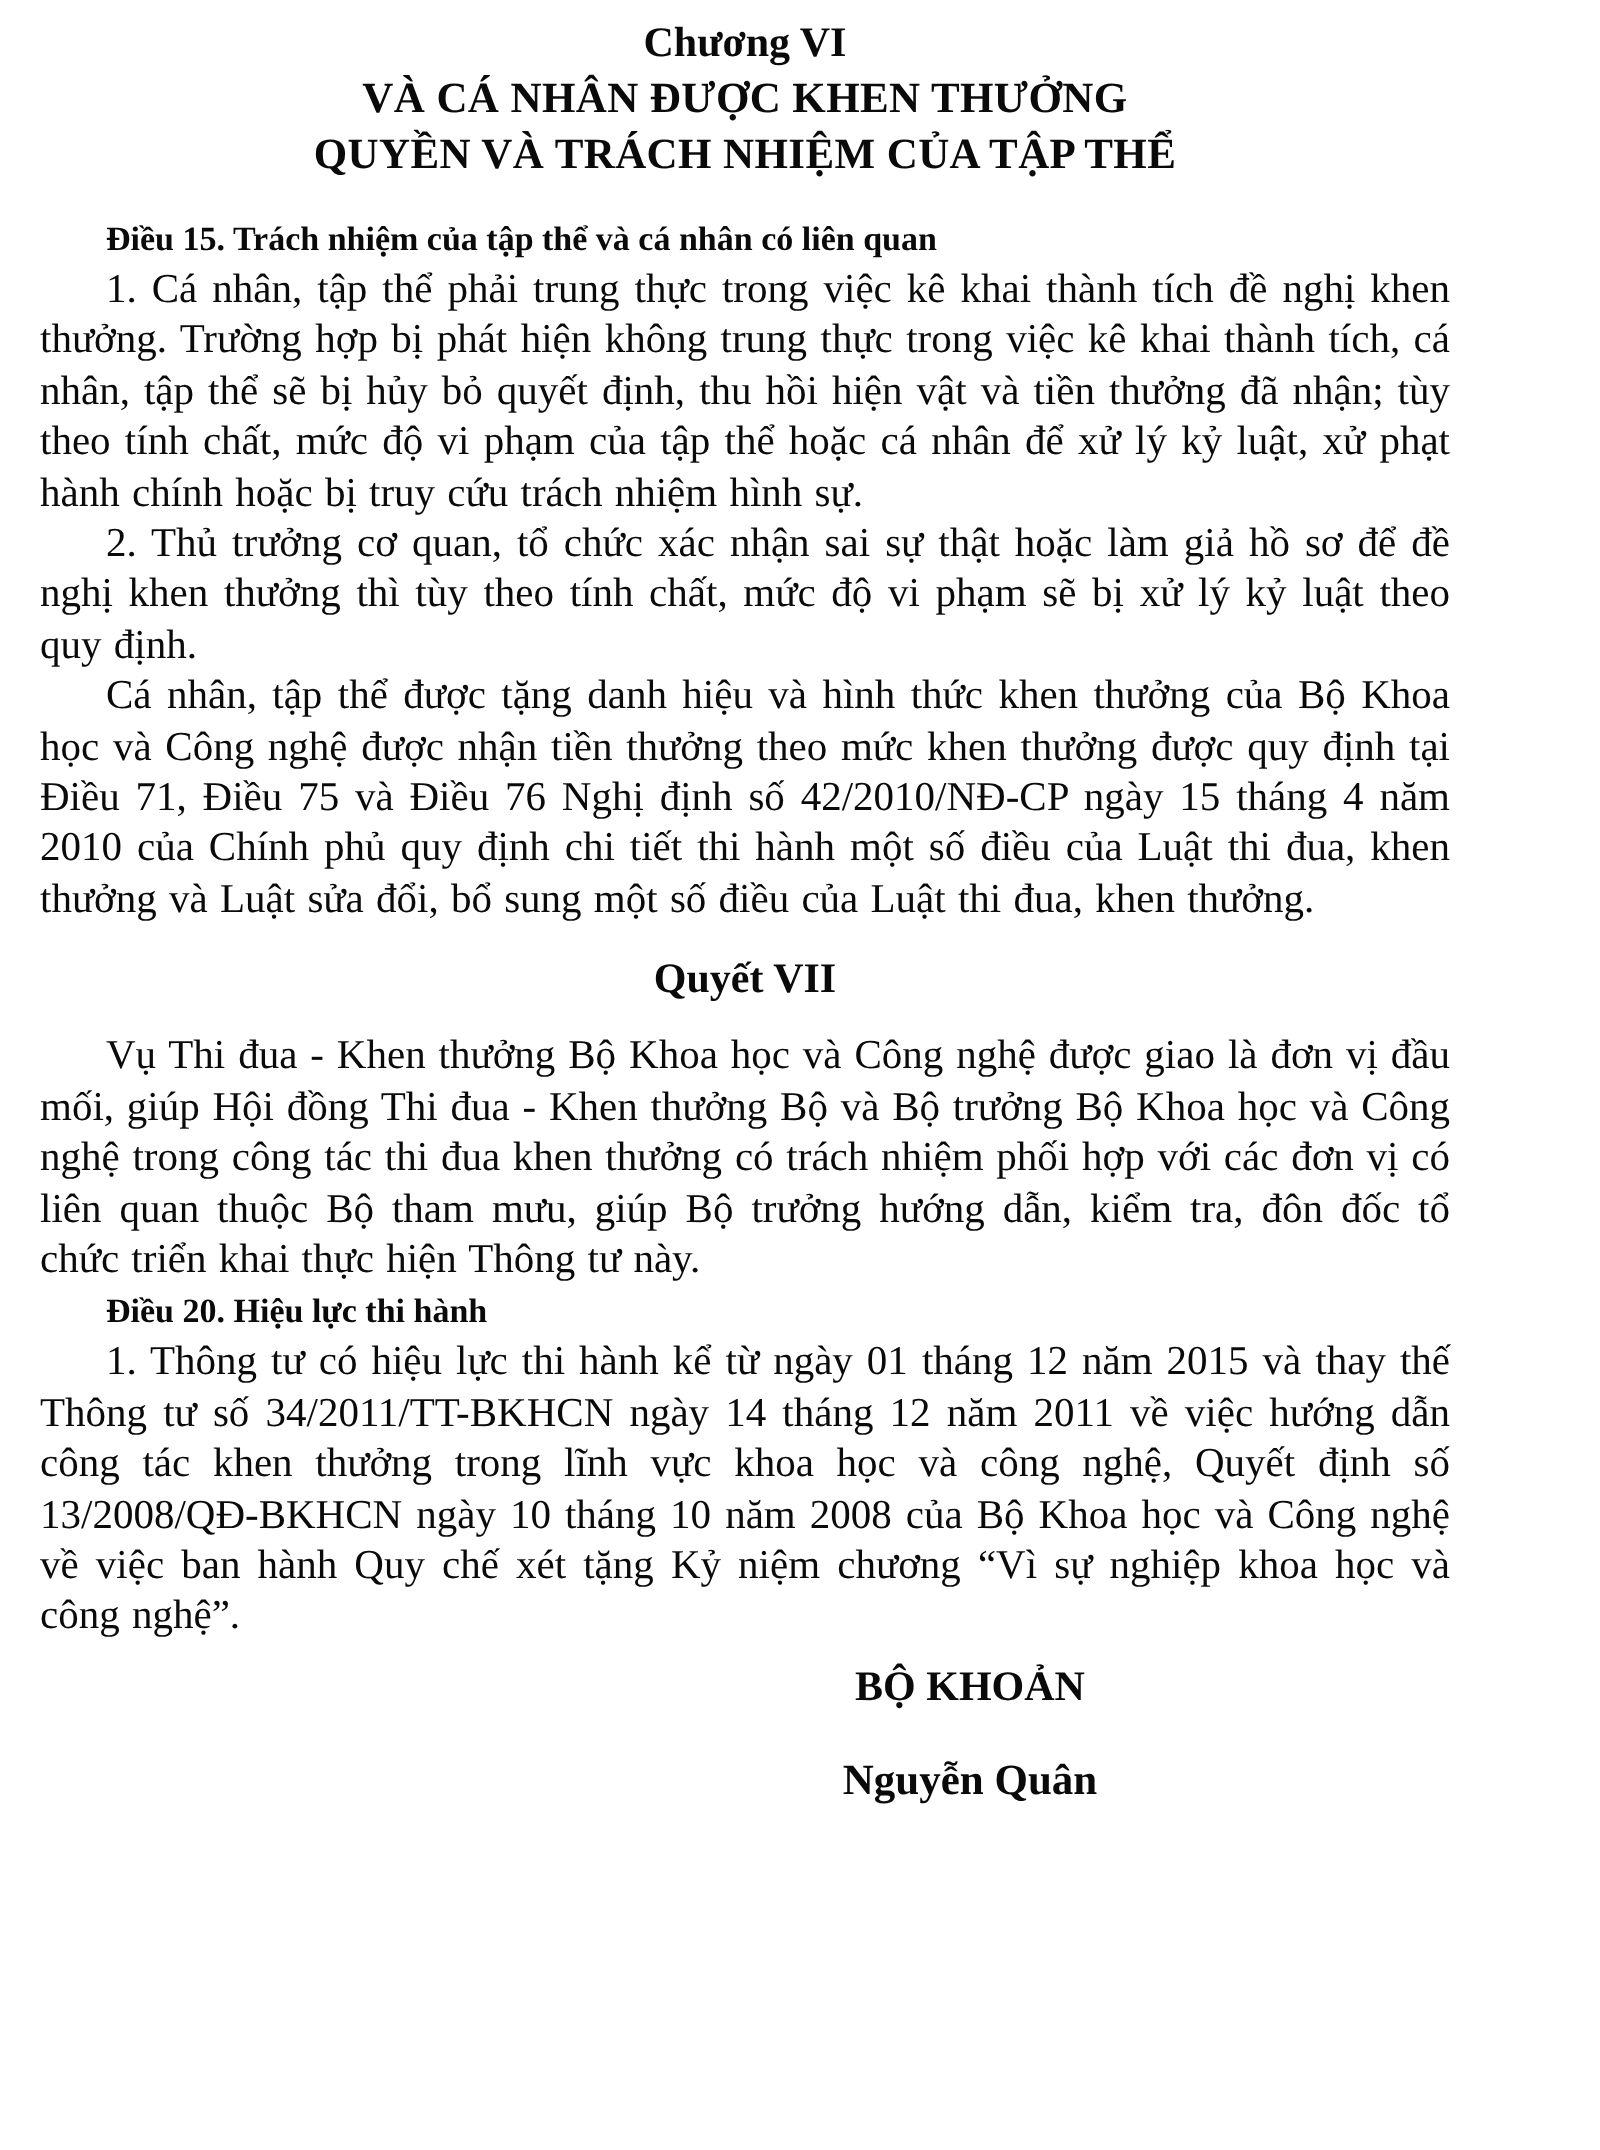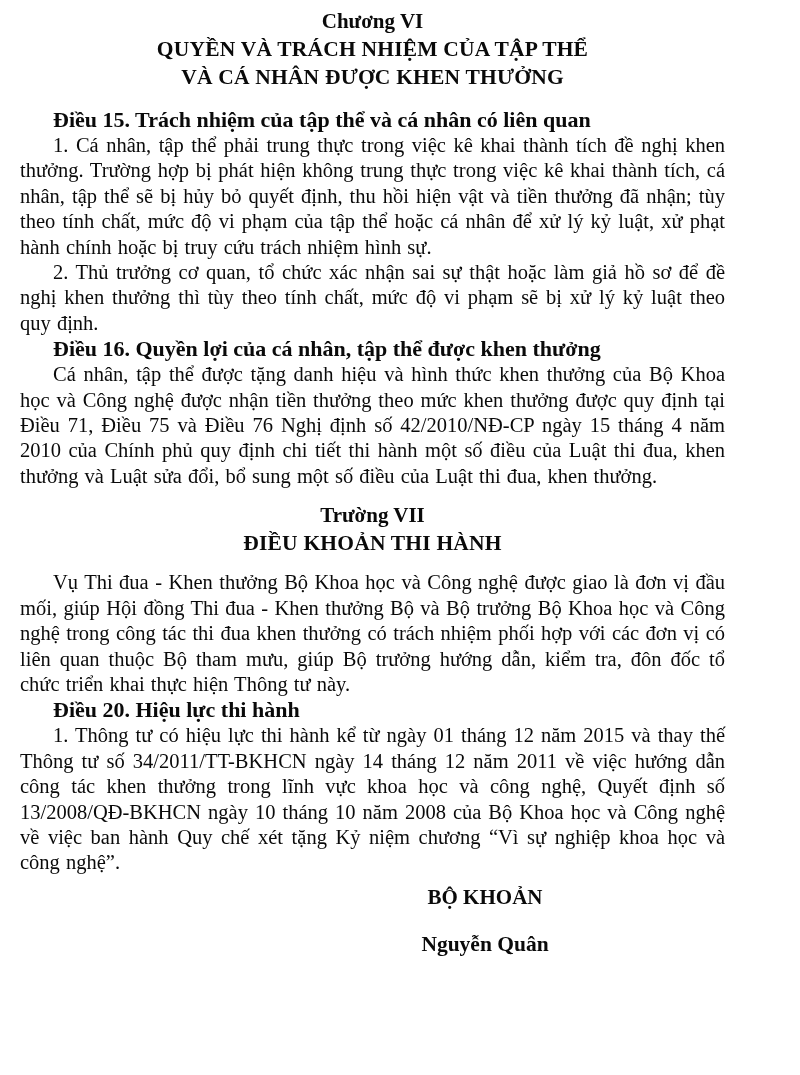--- a/index.html
+++ b/index.html
@@ -31,21 +31,21 @@
     text-align: center;
     font-weight: bold;
     font-size: 21.5px;
     line-height: 28px;
     letter-spacing: 0.2px;
   }
   .gap-md { height: 16px; }
   .gap-sm { height: 13px; }
   .article-heading {
     font-weight: bold;
-    font-size: 22px;
+    font-size: 17px;
     line-height: 26px;
     text-indent: 33px;
     margin: 0;
   }
   p.body-para {
     margin: 0;
     font-size: 20.5px;
     line-height: 25.4px;
     text-align: justify;
     text-indent: 33px;
@@ -68,36 +68,34 @@
     margin-top: 21px;
     text-align: center;
   }
 </style>
 </head>
 <body>
 
 <div class="page">
 
   <div class="chapter-label">Chương VI</div>
+  <div class="chapter-title">VÀ CÁ NHÂN ĐƯỢC KHEN THƯỞNG</div>
   <div class="chapter-title">QUYỀN VÀ TRÁCH NHIỆM CỦA TẬP THỂ</div>
-  <div class="chapter-title">VÀ CÁ NHÂN ĐƯỢC KHEN THƯỞNG</div>
 
   <div class="gap-md"></div>
 
   <h3 class="article-heading">Điều 15. Trách nhiệm của tập thể và cá nhân có liên quan</h3>
   <p class="body-para">1. Cá nhân, tập thể phải trung thực trong việc kê khai thành tích đề nghị khen thưởng. Trường hợp bị phát hiện không trung thực trong việc kê khai thành tích, cá nhân, tập thể sẽ bị hủy bỏ quyết định, thu hồi hiện vật và tiền thưởng đã nhận; tùy theo tính chất, mức độ vi phạm của tập thể hoặc cá nhân để xử lý kỷ luật, xử phạt hành chính hoặc bị truy cứu trách nhiệm hình sự.</p>
   <p class="body-para">2. Thủ trưởng cơ quan, tổ chức xác nhận sai sự thật hoặc làm giả hồ sơ để đề nghị khen thưởng thì tùy theo tính chất, mức độ vi phạm sẽ bị xử lý kỷ luật theo quy định.</p>
 
-  <h3 class="article-heading">Điều 16. Quyền lợi của cá nhân, tập thể được khen thưởng</h3>
   <p class="body-para">Cá nhân, tập thể được tặng danh hiệu và hình thức khen thưởng của Bộ Khoa học và Công nghệ được nhận tiền thưởng theo mức khen thưởng được quy định tại Điều 71, Điều 75 và Điều 76 Nghị định số 42/2010/NĐ-CP ngày 15 tháng 4 năm 2010 của Chính phủ quy định chi tiết thi hành một số điều của Luật thi đua, khen thưởng và Luật sửa đổi, bổ sung một số điều của Luật thi đua, khen thưởng.</p>
 
   <div class="gap-sm"></div>
 
-  <div class="chapter-label">Trường VII</div>
-  <div class="chapter-title">ĐIỀU KHOẢN THI HÀNH</div>
+  <div class="chapter-label">Quyết VII</div>
 
   <div class="gap-sm"></div>
 
   <p class="body-para">Vụ Thi đua - Khen thưởng Bộ Khoa học và Công nghệ được giao là đơn vị đầu mối, giúp Hội đồng Thi đua - Khen thưởng Bộ và Bộ trưởng Bộ Khoa học và Công nghệ trong công tác thi đua khen thưởng có trách nhiệm phối hợp với các đơn vị có liên quan thuộc Bộ tham mưu, giúp Bộ trưởng hướng dẫn, kiểm tra, đôn đốc tổ chức triển khai thực hiện Thông tư này.</p>
 
   <h3 class="article-heading">Điều 20. Hiệu lực thi hành</h3>
   <p class="body-para">1. Thông tư có hiệu lực thi hành kể từ ngày 01 tháng 12 năm 2015 và thay thế Thông tư số 34/2011/TT-BKHCN ngày 14 tháng 12 năm 2011 về việc hướng dẫn công tác khen thưởng trong lĩnh vực khoa học và công nghệ, Quyết định số 13/2008/QĐ-BKHCN ngày 10 tháng 10 năm 2008 của Bộ Khoa học và Công nghệ về việc ban hành Quy chế xét tặng Kỷ niệm chương “Vì sự nghiệp khoa học và công nghệ”.</p>
 
   <div class="signature-block">
     <div class="signature-role">BỘ KHOẢN</div>

